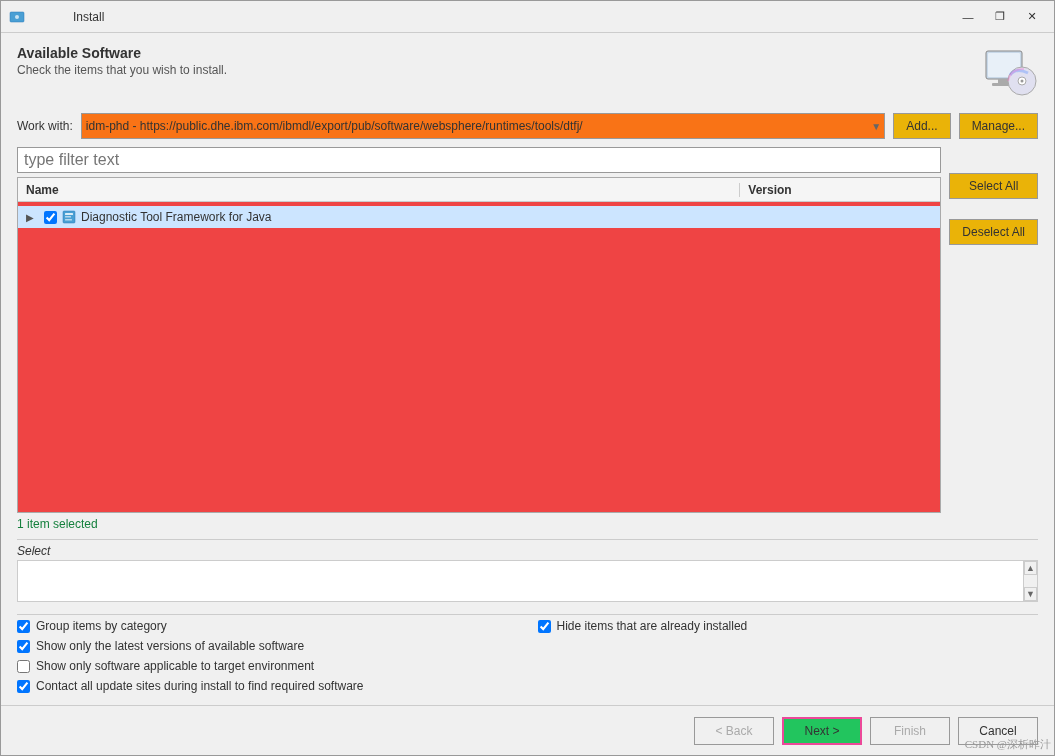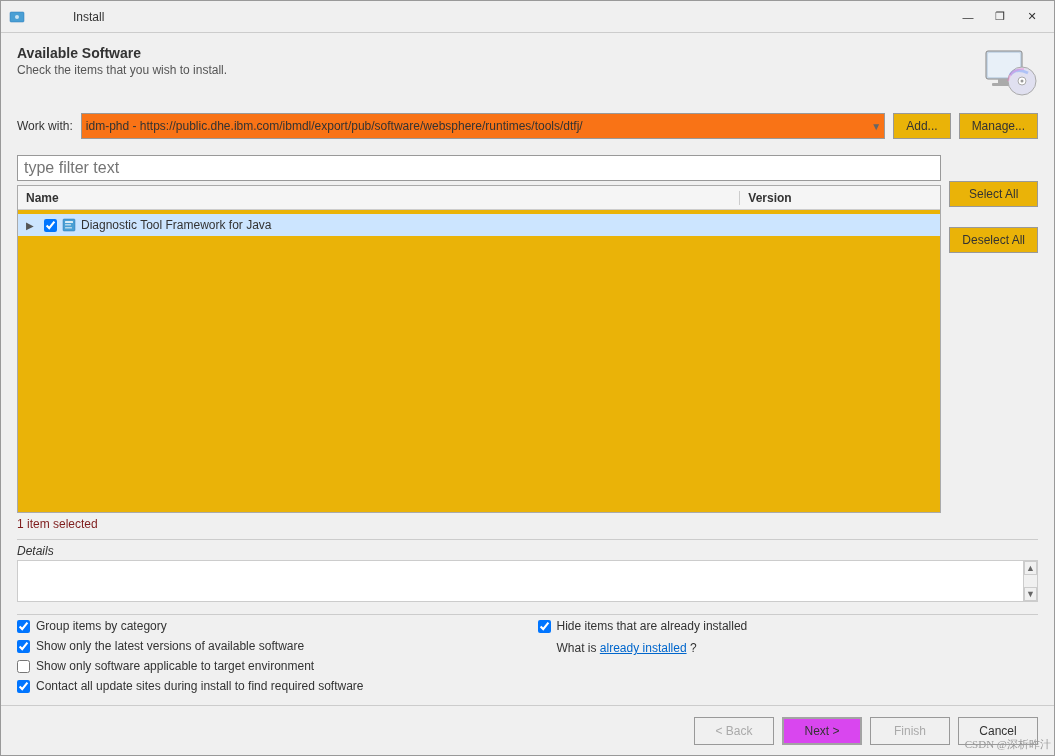--- a/index.html
+++ b/index.html
@@ -85,21 +85,21 @@
       margin-bottom: 2px;
     }
     .available-software-subtitle {
       font-size: 12px;
       color: #555;
     }
 
     .work-with-row {
       display: flex;
       align-items: center;
-      margin-bottom: 16px;
+      margin-bottom: 8px;
       gap: 8px;
     }
     .work-with-label {
       font-size: 12px;
       white-space: nowrap;
       color: #333;
     }
     .select-wrapper {
       flex: 1;
       position: relative;
@@ -144,21 +144,21 @@
       border: 1px solid #999;
       background: white;
       font-size: 16px;
       padding: 0 6px;
       color: #999;
     }
 
     .table-area {
       flex: 1;
       border: 1px solid #aaa;
-      background: #eab308;
+      background: #ef4444;
       display: flex;
       flex-direction: column;
       overflow: hidden;
       min-height: 0;
     }
     .table-header {
       display: flex;
       background: #f5f5f5;
       border-bottom: 1px solid #ccc;
       height: 24px;
@@ -233,21 +233,21 @@
     .side-buttons {
       display: flex;
       flex-direction: column;
       gap: 20px;
       flex-shrink: 0;
     }
 
     .status-bar {
       padding: 4px 0;
       font-size: 12px;
-      color: #7f1d1d;
+      color: #15803d;
       flex-shrink: 0;
     }
 
     .separator {
       height: 1px;
       background: #ccc;
       margin: 4px 0;
       flex-shrink: 0;
     }
 
@@ -342,22 +342,22 @@
       height: 28px;
       min-width: 80px;
       padding: 0 12px;
       border: 1px solid #999;
       background: #f0f0f0;
       font-size: 12px;
       cursor: pointer;
       color: #333;
     }
     .btn-nav.primary {
-      border: 2px solid #a3a3a3;
-      background: #d946ef;
+      border: 2px solid #ec4899;
+      background: #22c55e;
     }
     .btn-nav:disabled {
       color: #aaa;
       cursor: default;
     }
 
     
     .cd-icon {
       width: 56px;
       height: 56px;
@@ -467,21 +467,21 @@
       </div>
     </div>
 
     <div class="status-bar">
       <span>1 item selected</span>
     </div>
 
     <div class="separator"></div>
 
     <div class="details-section">
-      <div class="details-label">Details</div>
+      <div class="details-label">Select</div>
       <div class="details-box">
         <div class="details-scrollbar">
           <div class="scroll-arrow">▲</div>
           <div style="flex:1;"></div>
           <div class="scroll-arrow">▼</div>
         </div>
       </div>
     </div>
 
     <div class="separator"></div>
@@ -504,25 +504,20 @@
           <label class="option-item">
             <input type="checkbox" checked="" style="">
             <span>Contact all update sites during install to find required software</span>
           </label>
         </div>
         <div class="options-right">
           <label class="option-item">
             <input type="checkbox" checked="" style="">
             <span>Hide items that are already installed</span>
           </label>
-          <div class="already-installed-row">
-            <span>What is </span>
-            <a class="link">already installed</a>
-            <span>?</span>
-          </div>
         </div>
       </div>
     </div>
 
   </div>
 
   <div class="bottom-bar">
     <button class="btn-nav" disabled="">&lt; Back</button>
     <button class="btn-nav primary">Next &gt;</button>
     <button class="btn-nav" disabled="">Finish</button>

